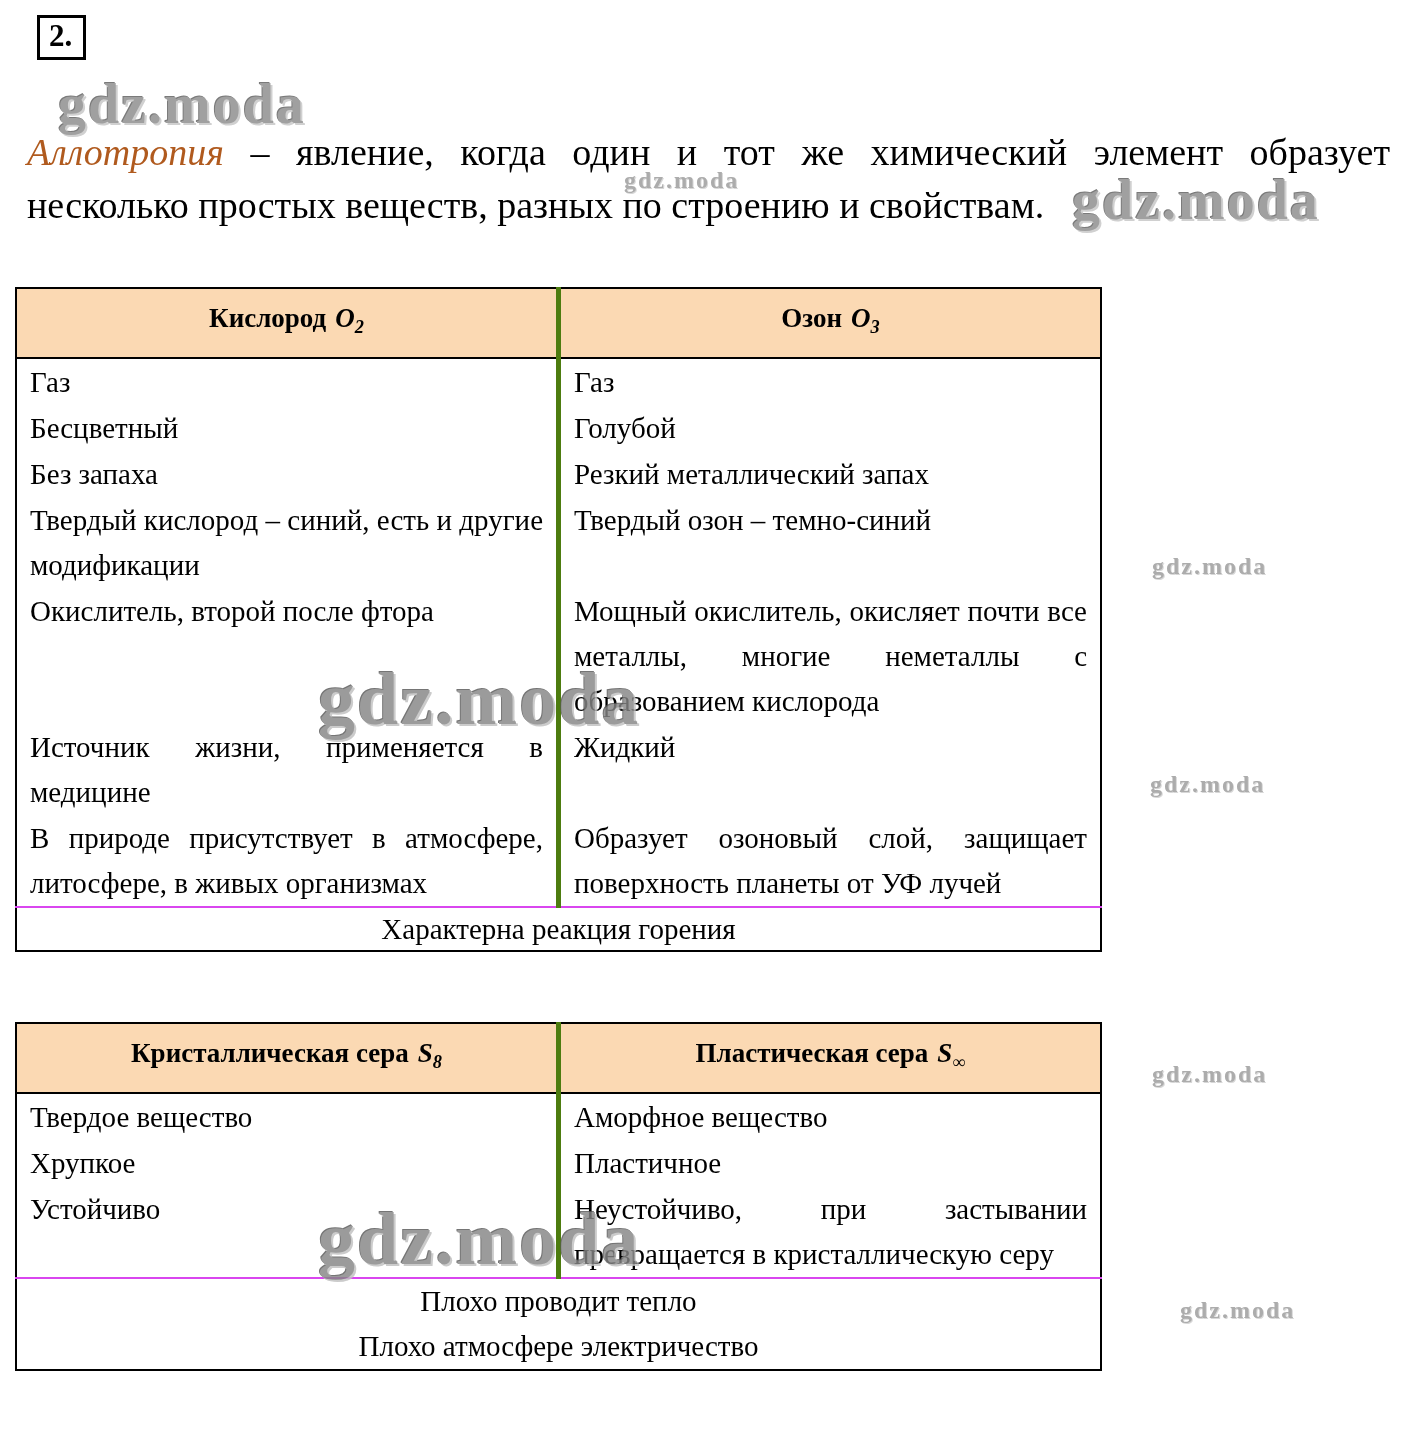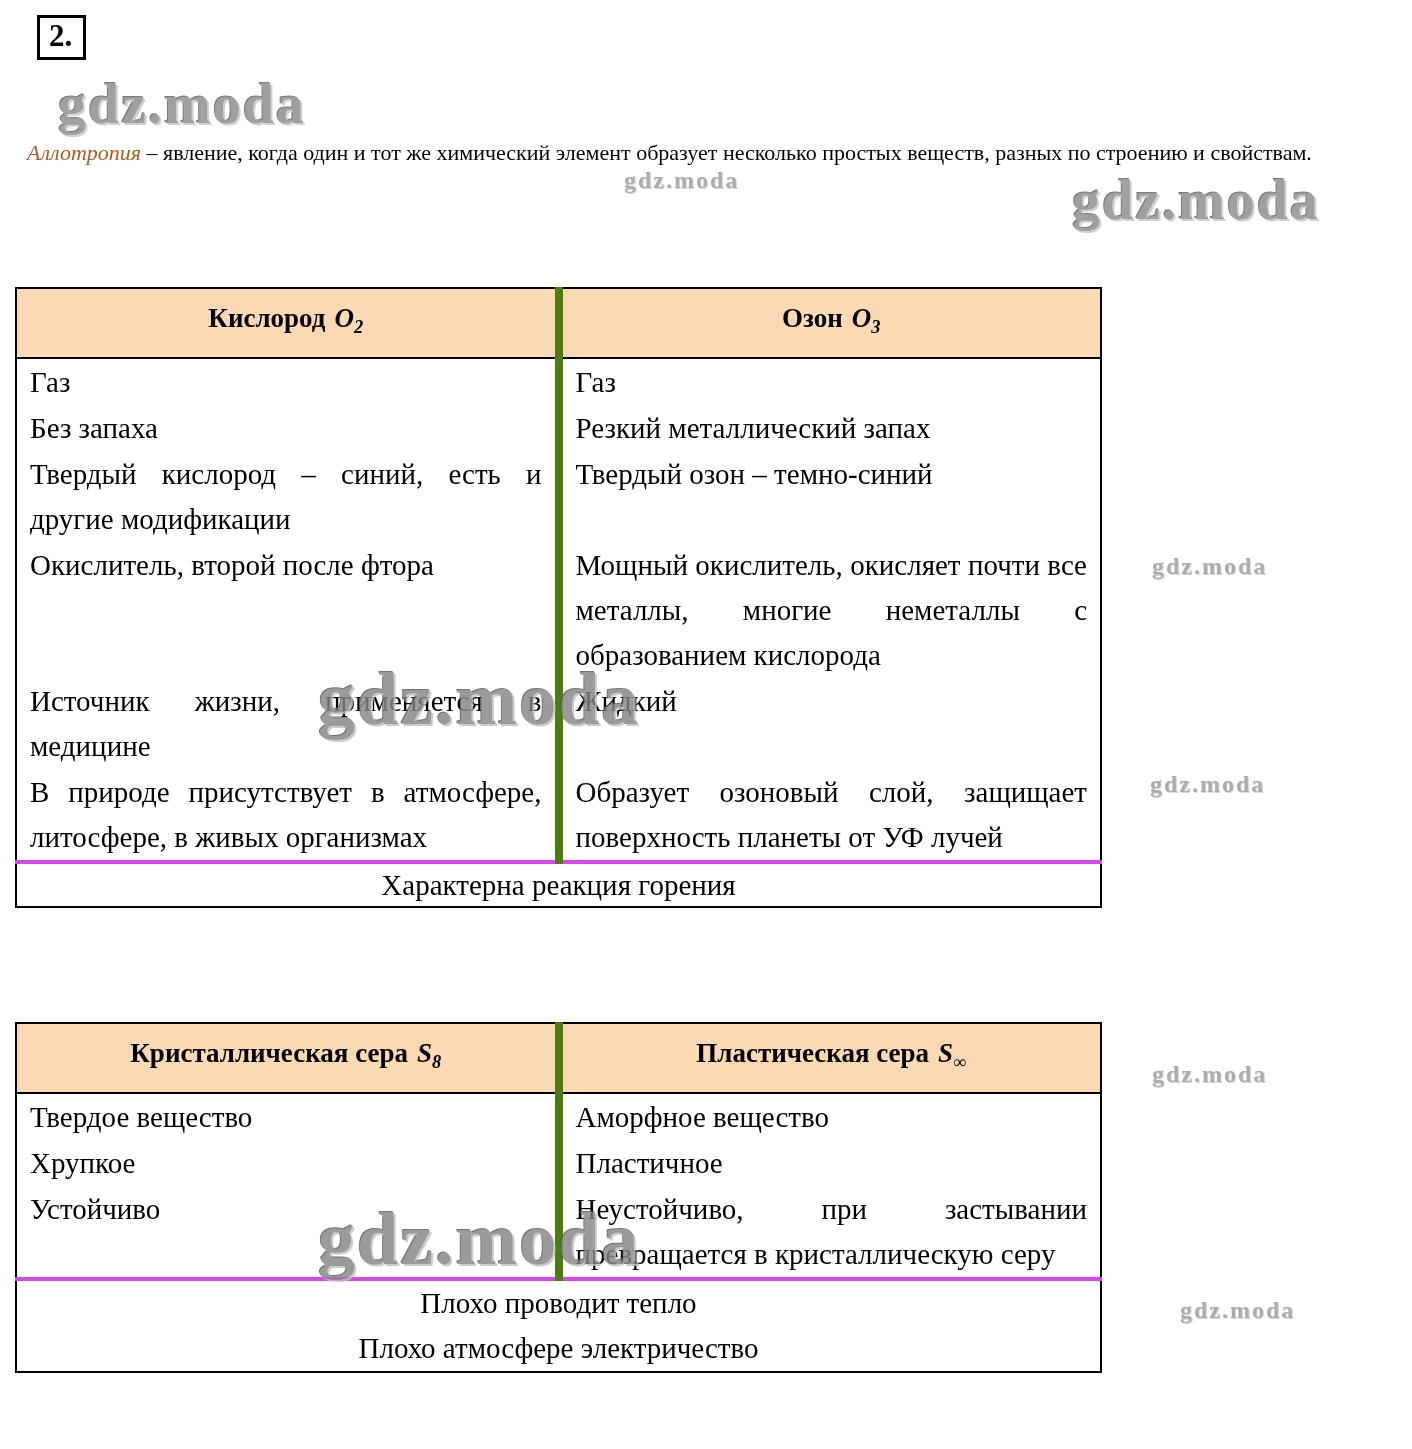--- a/index.html
+++ b/index.html
@@ -10,43 +10,43 @@
   .page { position:relative; width:1412px; height:1449px; }
 
   .num-box {
     position:absolute; left:37px; top:15px;
     border:3px solid #000; padding:0 11px 3px 9px;
     font-weight:bold; font-size:31px; line-height:36px;
   }
 
   .intro {
     position:absolute; left:27px; top:126px; width:1363px; margin:0;
-    font-size:22px; line-height:53px; text-align:justify;
+    font-size:38px; line-height:53px; text-align:justify;
   }
   .term { color:#b05a1e; font-style:italic; }
 
   table.tbl {
     position:absolute; left:15px; width:1087px;
     border-collapse:collapse; table-layout:fixed;
     border:2px solid #000;
     font-size:29px; line-height:45px;
   }
   .tbl-oxygen { top:287px; }
   .tbl-sulfur { top:1022px; }
   table.tbl th {
     border-bottom:2px solid #000; background:#fbd9b3;
     font-weight:bold; font-size:27px; text-align:center;
     padding:7px 8px; width:50%;
   }
-  table.tbl th + th, table.tbl td + td { border-left:8px solid #4d7c0f; }
+  table.tbl th + th, table.tbl td + td { border-left:5px solid #4d7c0f; }
   table.tbl tbody td {
     padding:1px 13px 0 13px; vertical-align:top; text-align:justify;
   }
   table.tbl tfoot td {
-    border-top:4px solid #d946ef; text-align:center; padding:0;
+    border-top:2px solid #d946ef; text-align:center; padding:0;
   }
   .tbl-oxygen tfoot td { line-height:42px; }
   .tbl-sulfur tfoot td { padding:7px 0 8px 0; }
   .formula { font-style:italic; margin-left:9px; }
   .formula sub { font-size:0.68em; }
 
   .wm {
     position:absolute; font-family:Liberation Serif, serif; font-weight:bold;
     white-space:nowrap; opacity:0.82; pointer-events:none;
     letter-spacing:2px;
@@ -77,20 +77,24 @@
     <thead>
       <tr>
         <th><span>Кислород</span><span class="formula"><span>O</span><sub>2</sub></span></th>
         <th><span>Озон</span><span class="formula"><span>O</span><sub>3</sub></span></th>
       </tr>
     </thead>
     <tbody>
       <tr>
         <td>Газ</td>
         <td>Газ</td>
+      </tr>
+      <tr>
+        <td>Бесцветный</td>
+        <td>Голубой</td>
       </tr>
       <tr>
         <td>Без запаха</td>
         <td>Резкий металлический запах</td>
       </tr>
       <tr>
         <td>Твердый кислород – синий, есть и другие модификации</td>
         <td>Твердый озон – темно-синий</td>
       </tr>
       <tr>

